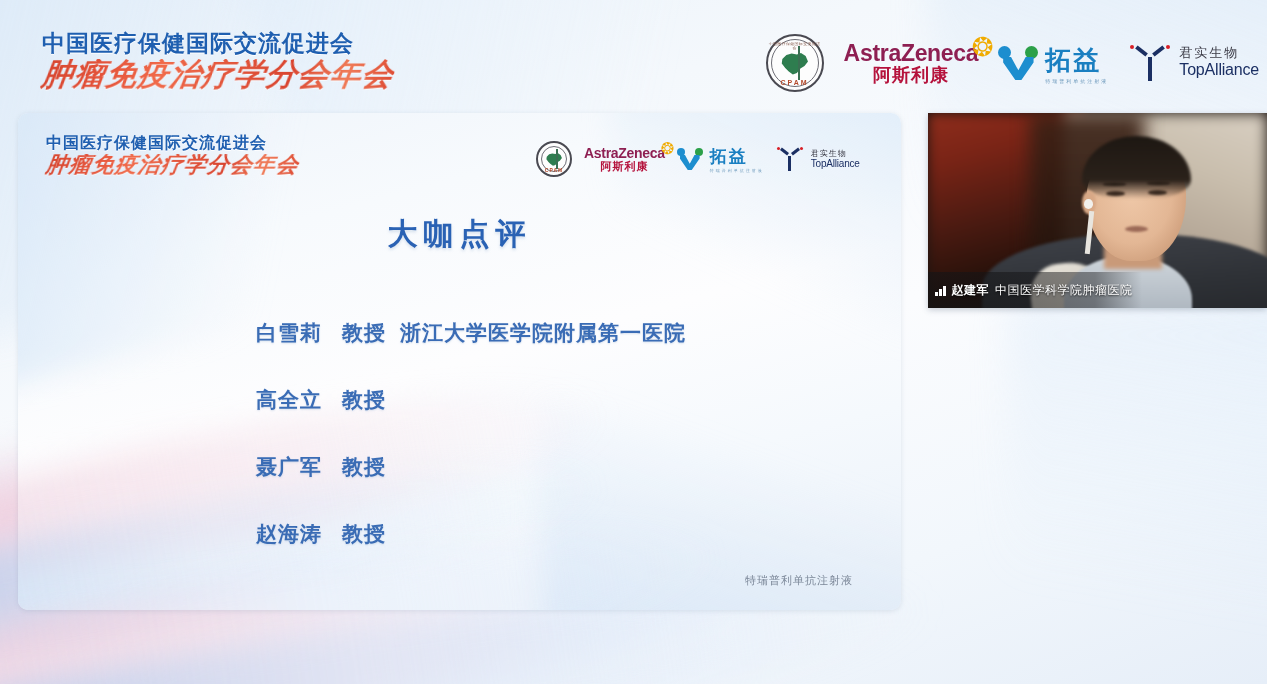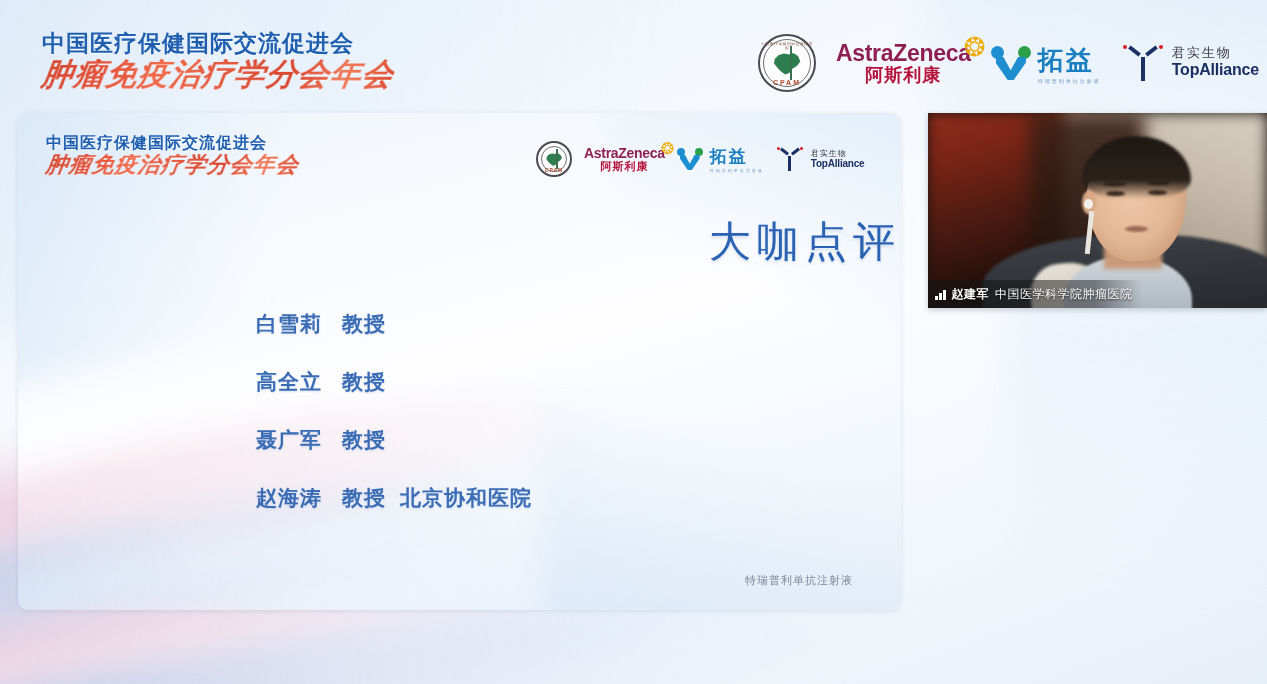--- a/index.html
+++ b/index.html
@@ -132,21 +132,21 @@
   .tuoyi-sub { font-size:5px; color:#6f9bbd; letter-spacing:2px; text-align:center; }
 
   .topall { display:flex; align-items:center; gap:7px; flex:none; }
   .topall-mark { position:relative; flex:none; }
   .topall-mark .yarm {
     position:absolute; background:#1b2f63;
   }
   .topall-mark .ydot { position:absolute; width:4px; height:4px; border-radius:50%; background:#d81f26; }
   .topall-txt { line-height:1.15; }
   .topall-cn { color:#3b3b46; letter-spacing:2px; }
-  .topall-en { font-weight:bold; color:#1b2f63; letter-spacing:-.2px; }
+  .topall-en { font-weight:normal; color:#1b2f63; letter-spacing:-.2px; }
 
   
   #slide {
     position:absolute; left:18px; top:113px; width:883px; height:497px;
     border-radius:10px; overflow:hidden;
     background:linear-gradient(165deg,#eef4fb 0%,#f7fafd 25%,#fdfdfe 50%,#f5f9fd 72%,#eaf1f9 100%);
     box-shadow:0 1px 5px rgba(100,125,155,.18);
   }
   .slide-streak { position:absolute; pointer-events:none; filter:blur(14px); }
   .ss1 { left:-90px; top:-100px; width:460px; height:330px;
@@ -167,37 +167,37 @@
          transform:rotate(-9deg); border-radius:50%; filter:blur(15px); }
 
   #slide-wordmark { position:absolute; left:28px; top:22px; z-index:3; }
   #slide-logos {
     position:absolute; left:518px; top:28px; z-index:3;
     display:flex; align-items:center; gap:12px;
   }
 
   #slide-title {
     position:absolute; left:0; right:0; top:101px; z-index:3;
-    text-align:right;
-    font-size:42px; font-weight:normal; color:#2a62b4;
+    text-align:center;
+    font-size:30px; font-weight:bold; color:#2a62b4;
     letter-spacing:6px;
     text-shadow:0 2px 3px rgba(150,175,205,.35);
   }
 
   #speaker-list {
     position:absolute; left:238px; top:193px; z-index:3;
   }
   .speaker-row {
     display:flex; align-items:baseline;
     font-size:21px; font-weight:bold; color:#3a6cb5;
     letter-spacing:1px; margin-bottom:26px;
     text-shadow:0 1px 2px rgba(160,185,215,.4);
   }
   .sp-name { min-width:76px; }
-  .sp-title { margin:4px 14px 0 10px; }
+  .sp-title { margin:13px 14px 0 10px; }
   .sp-org {}
 
   #slide-footnote {
     position:absolute; right:48px; bottom:22px; z-index:3;
     font-size:11px; color:#7b8798; letter-spacing:1px;
   }
 
   
   #video-tile {
     position:absolute; left:928px; top:113px; width:339px; height:195px;
@@ -261,21 +261,21 @@
   .p-mouth { position:absolute; left:58%; top:58%; width:7%; height:3.2%;
     background:#9c6a57; border-radius:50%; filter:blur(1.1px); }
   .p-ear { position:absolute; left:45.5%; top:40%; width:4%; height:12%;
     background:#d8a886; border-radius:50%; filter:blur(1.2px); }
   .p-earbud { position:absolute; left:46%; top:44%; width:2.6%; height:5%;
     background:#f2f0ec; border-radius:50%; filter:blur(.6px); }
   .p-cable { position:absolute; left:47%; top:50%; width:1.4%; height:22%;
     background:#e8e5df; transform:rotate(6deg); filter:blur(.7px); }
 
   #video-namebar {
-    position:absolute; left:0; bottom:0; height:28px;
+    position:absolute; left:0; bottom:0; height:36px;
     display:flex; align-items:center; gap:6px;
     padding:0 9px 0 7px;
     background:linear-gradient(90deg,rgba(20,20,22,.62),rgba(20,20,22,.44) 78%,rgba(20,20,22,0));
     color:#ffffff; font-size:12px; letter-spacing:.5px;
     text-shadow:0 1px 2px rgba(0,0,0,.75);
     z-index:4;
   }
   #video-namebar .bars { display:flex; align-items:flex-end; gap:1.5px; height:11px; }
   #video-namebar .bars i { display:block; width:2.5px; background:#ffffff; }
   #video-namebar .bars i:nth-child(1){ height:4px; }
@@ -404,33 +404,33 @@
       </div>
 
     </div>
 
     <div id="slide-title">大咖点评</div>
 
     <div id="speaker-list">
       <div class="speaker-row">
         <span class="sp-name">白雪莉</span>
         <span class="sp-title">教授</span>
+        <span class="sp-org">浙江大学医学院附属第一医院</span>
       </div>
       <div class="speaker-row">
         <span class="sp-name">高全立</span>
         <span class="sp-title">教授</span>
       </div>
       <div class="speaker-row">
         <span class="sp-name">聂广军</span>
         <span class="sp-title">教授</span>
       </div>
       <div class="speaker-row">
         <span class="sp-name">赵海涛</span>
         <span class="sp-title">教授</span>
-        <span class="sp-org">北京协和医院</span>
       </div>
     </div>
 
     <div id="slide-footnote">特瑞普利单抗注射液</div>
   </div>
 
   <div id="video-tile">
     <div class="vid-bg">
       <div class="vb-wall"></div>
       <div class="vb-right"></div>

